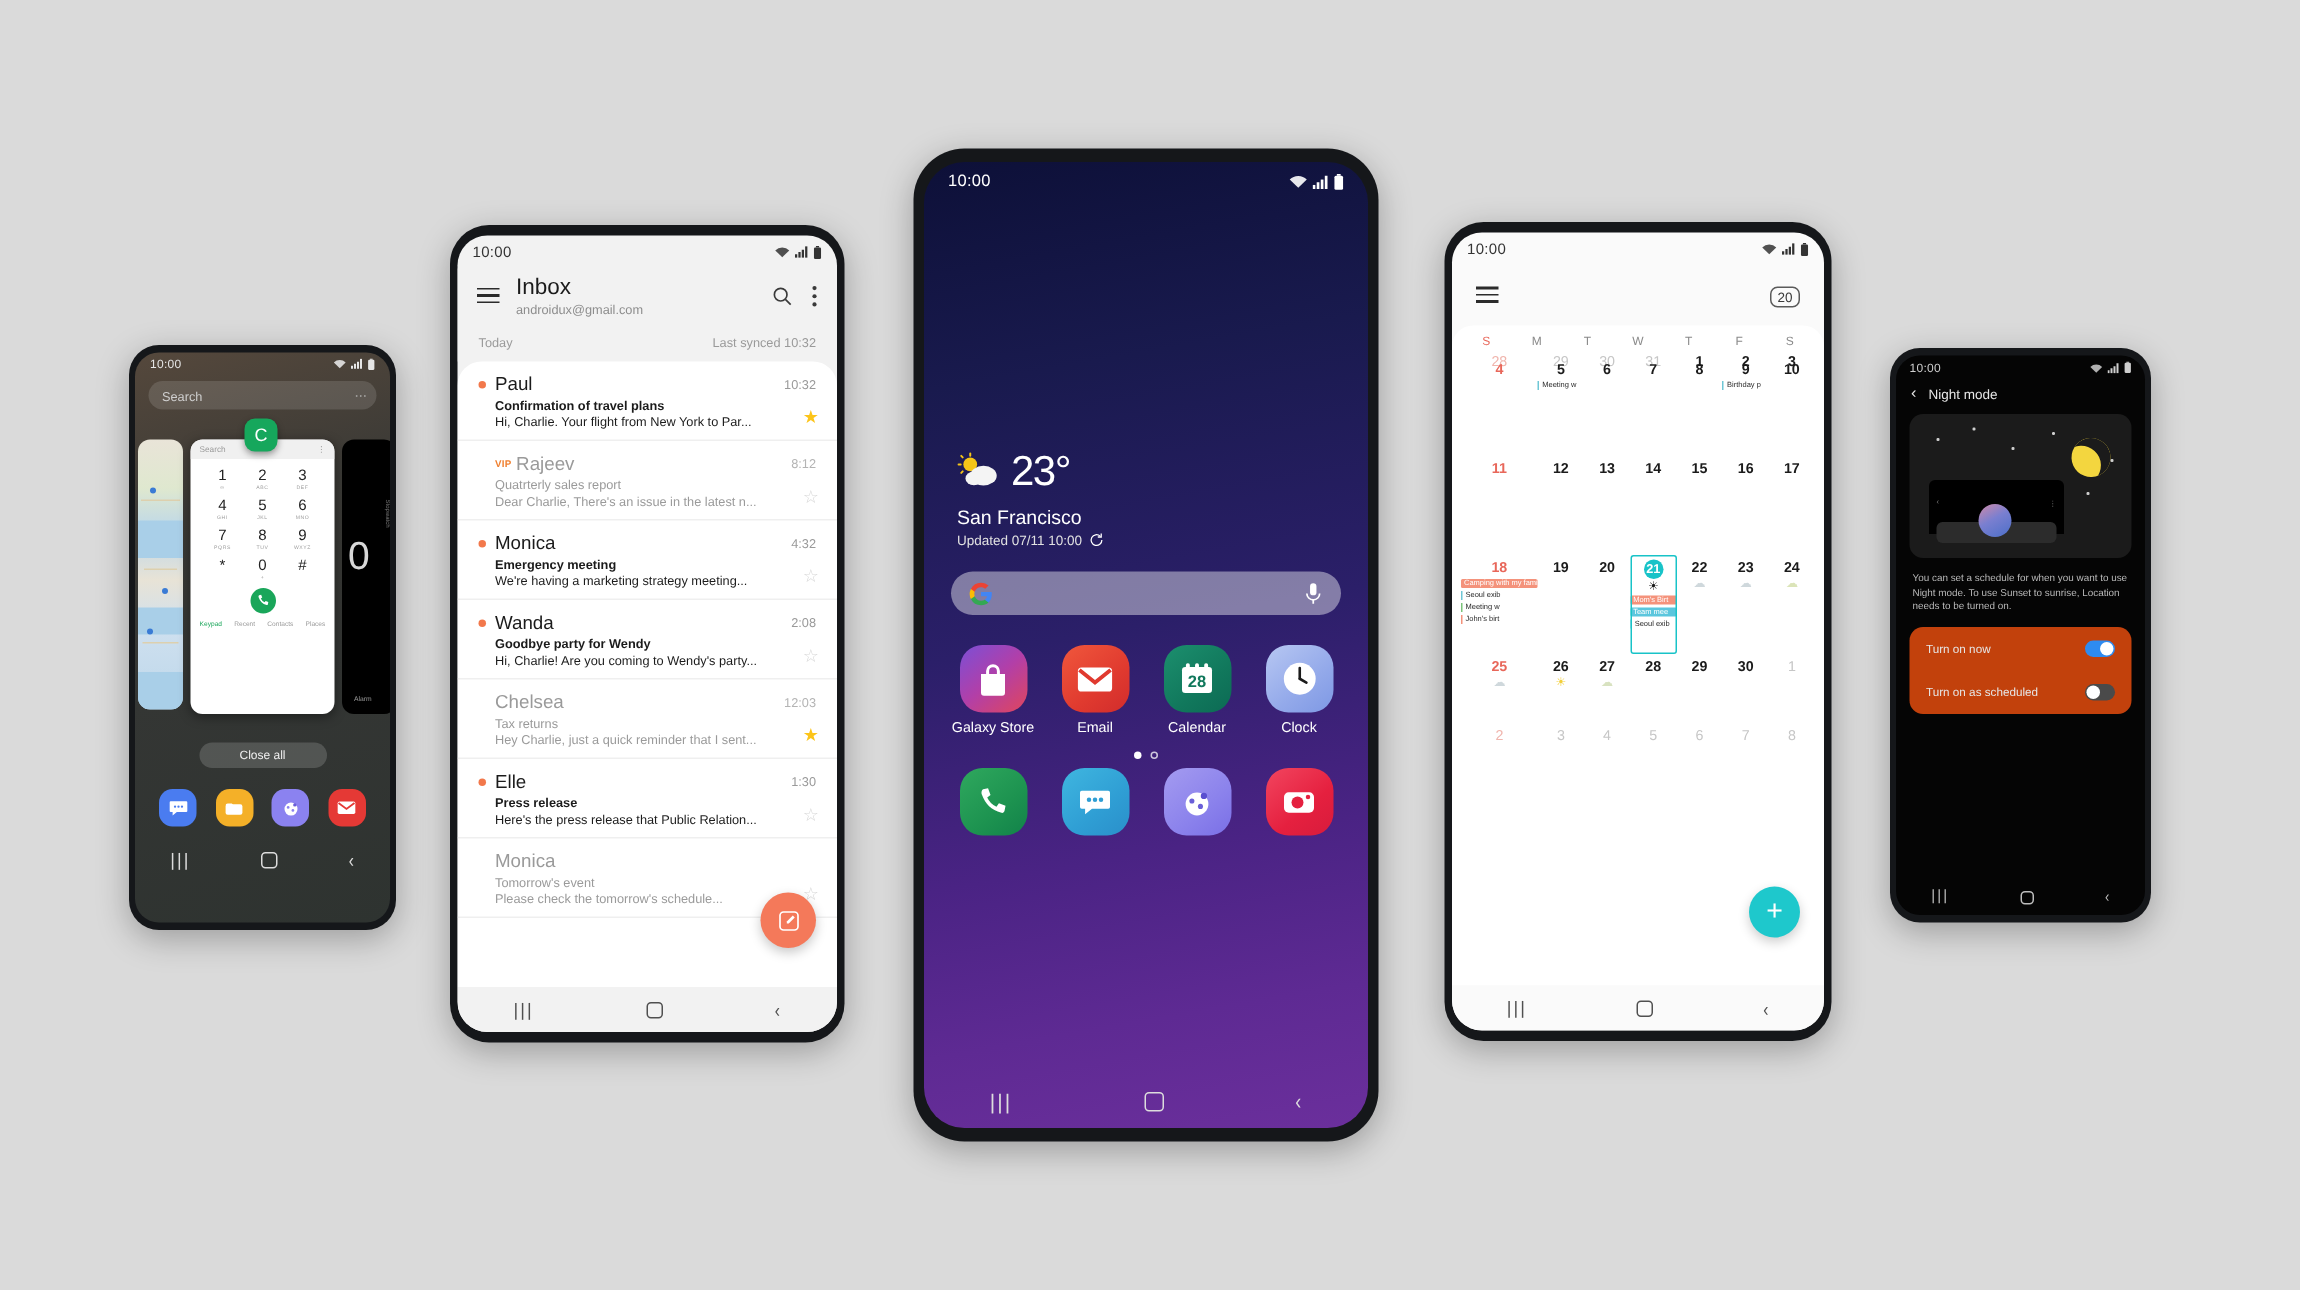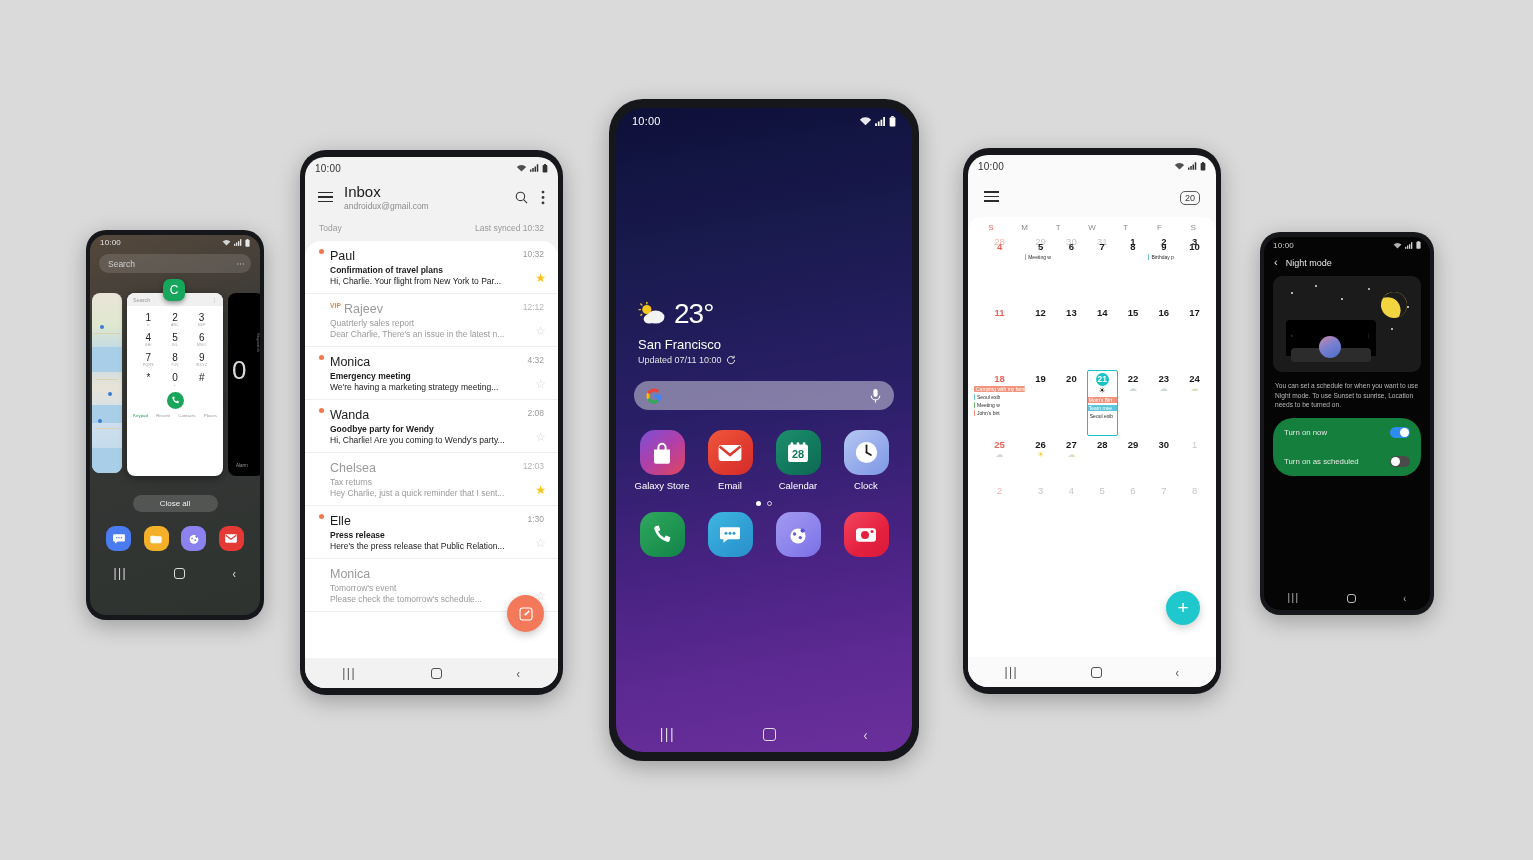--- a/index.html
+++ b/index.html
@@ -75,21 +75,21 @@
   .em-header { display:flex; align-items:center; gap:11px; padding:4px 13px 10px; background:#f2f2f2; }
   .em-burger { width:15px; display:flex; flex-direction:column; gap:3px; }
   .em-burger i { display:block; height:1.6px; background:#2b2b2b; }
   .em-title { flex:1; }
   .em-title b { display:block; font-size:15px; font-weight:400; color:#1b1b1b; line-height:17px; }
   .em-title span { display:block; font-size:8.5px; color:#8d8d8d; margin-top:1px; }
   .em-acts { display:flex; align-items:center; gap:12px; color:#3a3a3a; }
   .em-sub { display:flex; justify-content:space-between; padding:2px 14px 8px; font-size:8.5px; color:#9a9a9a; background:#f2f2f2;}
   .em-list { flex:1; background:#fff; border-radius:16px 16px 0 0; overflow:hidden; }
   .em-row { padding:8px 14px 7px; border-bottom:1px solid #efefef; position:relative; }
-  .em-row .r1 { display:flex; }
+  .em-row .r1 { display:flex; align-items:center; }
   .em-dot { width:5px; height:5px; border-radius:50%; background:#f2784b; margin-right:6px; flex:0 0 auto; }
   .em-dot.hide { background:transparent; }
   .em-vip { color:#f08030; font-size:6.5px; font-weight:bold; margin-right:3px; letter-spacing:.2px; }
   .em-name { font-size:12.5px; color:#1b1b1b; flex:1; }
   .em-name.read { color:#9a9a9a; }
   .em-time { font-size:8.5px; color:#9a9a9a; }
   .em-time.read { color:#b4b4b4; }
   .em-subj { font-size:8.5px; color:#1b1b1b; font-weight:bold; margin:2px 0 0 11px; }
   .em-subj.read { color:#9a9a9a; font-weight:normal; }
   .em-prev { font-size:8.5px; color:#1b1b1b; margin:1px 0 0 11px; padding-right:22px;
@@ -170,21 +170,21 @@
   .nt-star { position:absolute; background:#cfcfcf; border-radius:50%; }
   .nt-card { position:absolute; left:13px; top:44px; width:90px; height:36px; background:#000;
              border-radius:4px 4px 0 0; }
   .nt-card .ca { position:absolute; left:5px; top:12px; font-size:5px; color:#7a7a7a; }
   .nt-card .cb { position:absolute; right:5px; top:12px; font-size:5px; color:#7a7a7a; }
   .nt-card2 { position:absolute; left:18px; top:72px; width:80px; height:14px; background:#2c2c2c;
               border-radius:4px; }
   .nt-globe { position:absolute; left:46px; top:60px; width:22px; height:22px; border-radius:50%;
               background:linear-gradient(150deg,#d08aa8 0%,#7a7fd0 45%,#4b6fc9 100%); }
   .nt-desc { padding:9px 11px 8px; font-size:6.6px; line-height:9.5px; color:#b8b8b8; }
-  .nt-group { margin:0 9px; background:#15803d; border-radius:20px; overflow:hidden; }
+  .nt-group { margin:0 9px; background:#c2410c; border-radius:9px; overflow:hidden; }
   .nt-row { display:flex; align-items:center; justify-content:space-between; padding:9px 11px; }
   .nt-row span { font-size:7.8px; color:#e6e6e6; }
   .tog { width:20px; height:11px; border-radius:6px; position:relative; }
   .tog.on { background:#2e8bf0; }
   .tog.off { background:#4a4a4a; }
   .tog i { position:absolute; top:1px; width:9px; height:9px; border-radius:50%; background:#fff; display:block; }
   .tog.on i { right:1px; }
   .tog.off i { left:1px; }
   .nt-nav { height:24px; margin-top:auto; color:#bdbdbd; }
   .nt-nav .nav-g { font-size:10px; }
@@ -421,21 +421,21 @@
           <div class="em-subj">Confirmation of travel plans</div>
           <div class="em-prev">Hi, Charlie. Your flight from New York to Par...</div>
           <span class="em-star on">★</span>
         </div>
 
         <div class="em-row">
           <div class="r1">
               <span class="em-dot hide"></span>
               <span class="em-vip">VIP</span>
               <span class="em-name read">Rajeev</span>
-              <span class="em-time read">12:12</span>
+              <span class="em-time read">8:12</span>
             </div>
           <div class="em-subj read">Quatrterly sales report</div>
           <div class="em-prev read">Dear Charlie, There's an issue in the latest n...</div>
           <span class="em-star off">☆</span>
         </div>
 
         <div class="em-row">
           <div class="r1">
               <span class="em-dot"></span>
               <span class="em-name">Monica</span>

